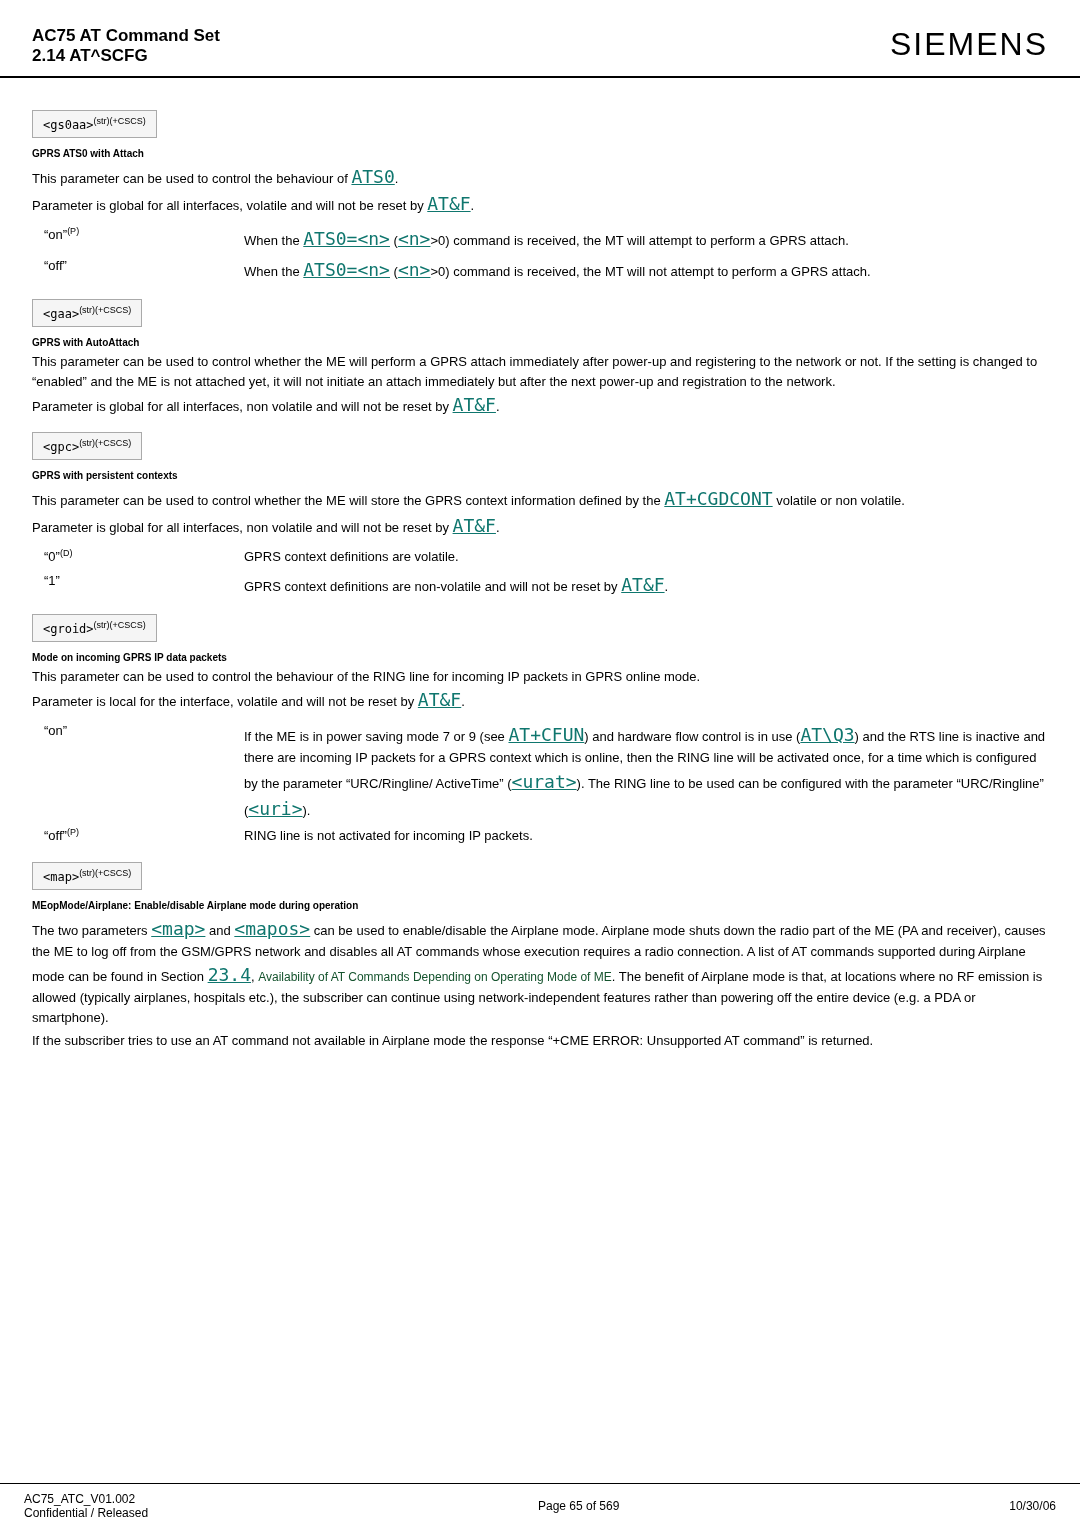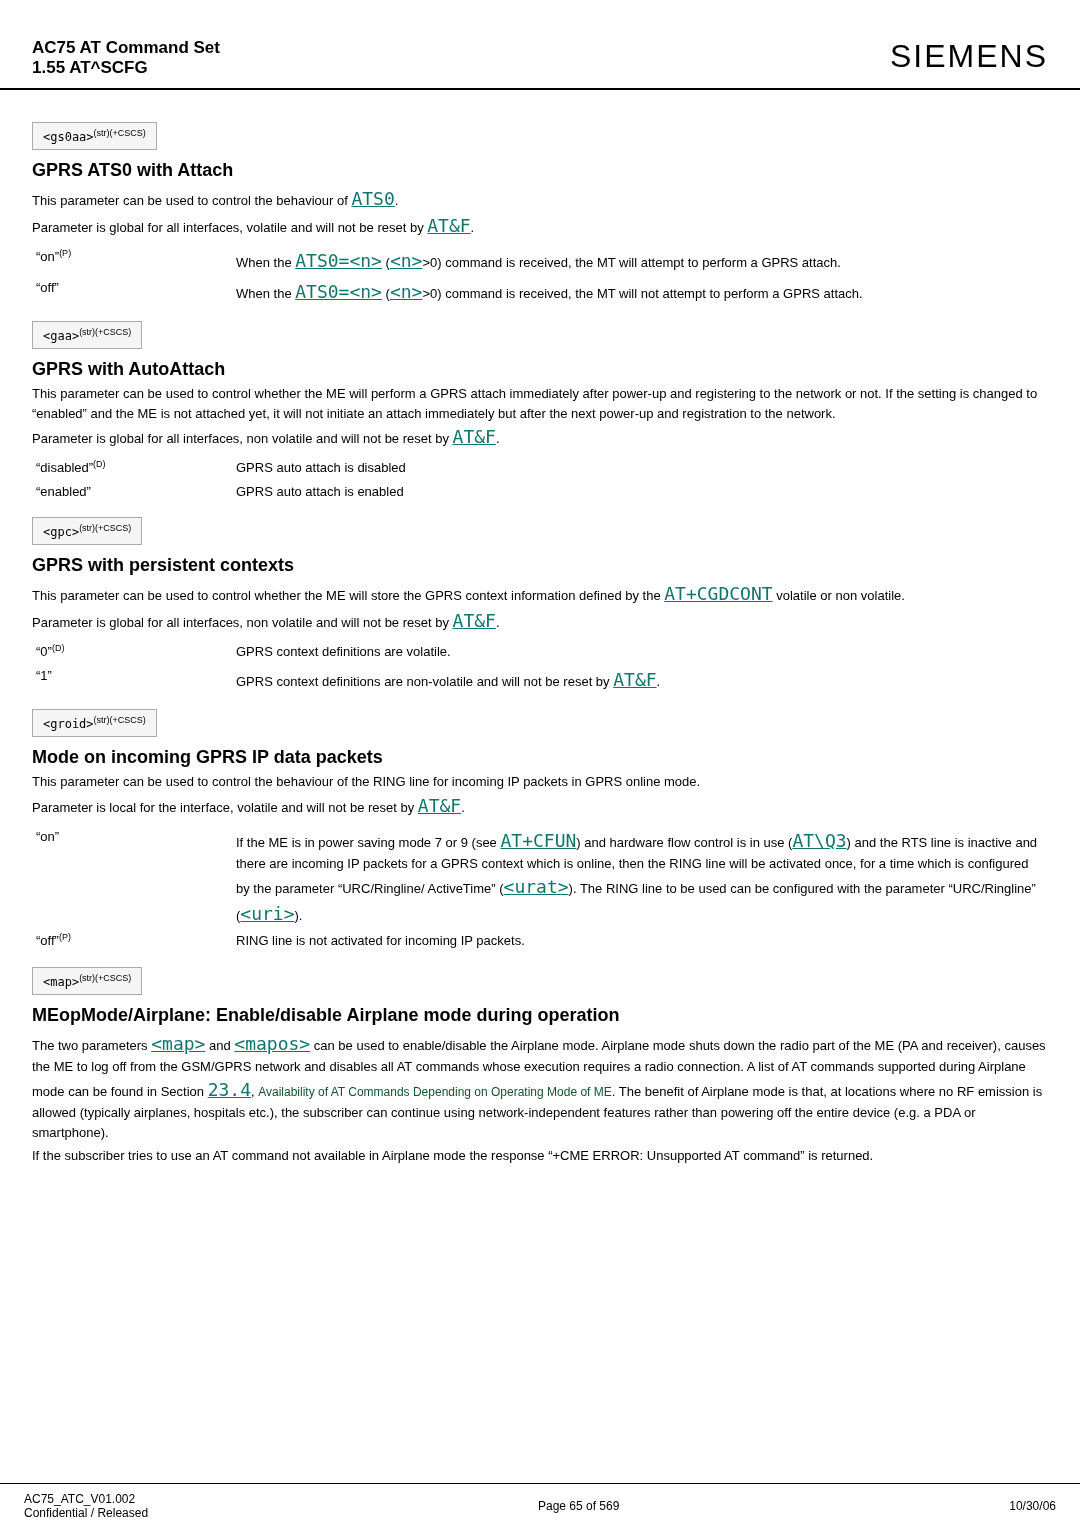--- a/index.html
+++ b/index.html
@@ -10,23 +10,22 @@
       background: #fff;
       width: 1080px;
       min-height: 1528px;
     }
 
     
     .header {
       display: flex;
       justify-content: space-between;
       align-items: flex-start;
-      padding: 2px 32px 10px 32px;
+      padding: 26px 32px 10px 32px;
       border-bottom: 2px solid #000;
-      margin-top: 36px;
     }
     .header-left .title {
       font-size: 17px;
       font-weight: bold;
     }
     .header-left .subtitle {
       font-size: 17px;
       font-weight: bold;
     }
     .header-right .brand {
@@ -53,21 +52,21 @@
     .section-box .param-name {
       font-family: monospace;
       font-size: 12px;
     }
     .section-box sup {
       font-size: 9px;
     }
 
     
     .section-heading {
-      font-size: 18px;
+      font-size: 10px;
       font-weight: bold;
       margin: 6px 0 4px 0;
     }
 
     
     .body-text {
       font-size: 13px;
       margin-bottom: 4px;
       line-height: 1.5;
     }
@@ -86,21 +85,21 @@
     .link-green {
       color: #14532d;
       font-family: Liberation Sans, sans-serif;
       font-size: 12px;
     }
 
     
     .def-table {
       width: 100%;
       border-collapse: collapse;
-      margin: 6px 0;
+      margin: 6px 8px;
     }
     .def-table td {
       vertical-align: top;
       padding: 2px 4px;
       font-size: 13px;
       line-height: 1.5;
     }
     .def-table td:first-child {
       width: 200px;
       white-space: nowrap;
@@ -130,21 +129,21 @@
     .footer-left, .footer-right, .footer-center {
       font-size: 12px;
     }
   </style>
 </head>
 <body>
 
 <div class="header">
   <div class="header-left">
     <div class="title">AC75 AT Command Set</div>
-    <div class="subtitle">1.55 AT^SCFG</div>
+    <div class="subtitle">2.14 AT^SCFG</div>
   </div>
   <div class="header-right">
     <div class="brand">SIEMENS</div>
   </div>
 </div>
 
 <div class="content">
 
   <div class="section-divider">
     <div class="section-box">
@@ -173,32 +172,20 @@
     <div class="section-box">
       <span class="param-name mono">&lt;gaa&gt;</span><sup>(str)(+CSCS)</sup>
     </div>
     <div class="section-heading">GPRS with AutoAttach</div>
     <p class="body-text">
       This parameter can be used to control whether the ME will perform a GPRS attach immediately after power-up
       and registering to the network or not. If the setting is changed to “enabled” and the ME is not attached yet, it will
       not initiate an attach immediately but after the next power-up and registration to the network.<br>
       Parameter is global for all interfaces, non volatile and will not be reset by <span class="link-blue">AT&amp;F</span>.
     </p>
-    <table class="def-table">
-      <tbody>
-          <tr>
-        <td>“disabled”<sup>(D)</sup></td>
-        <td>GPRS auto attach is disabled</td>
-      </tr>
-      <tr>
-        <td>“enabled”</td>
-        <td>GPRS auto attach is enabled</td>
-      </tr>
-    </tbody>
-      </table>
   </div>
 
   <div class="section-divider">
     <div class="section-box">
       <span class="param-name mono">&lt;gpc&gt;</span><sup>(str)(+CSCS)</sup>
     </div>
     <div class="section-heading">GPRS with persistent contexts</div>
     <p class="body-text">
       This parameter can be used to control whether the ME will store the GPRS context information defined by the
       <span class="link-blue">AT+CGDCONT</span> volatile or non volatile.<br>

